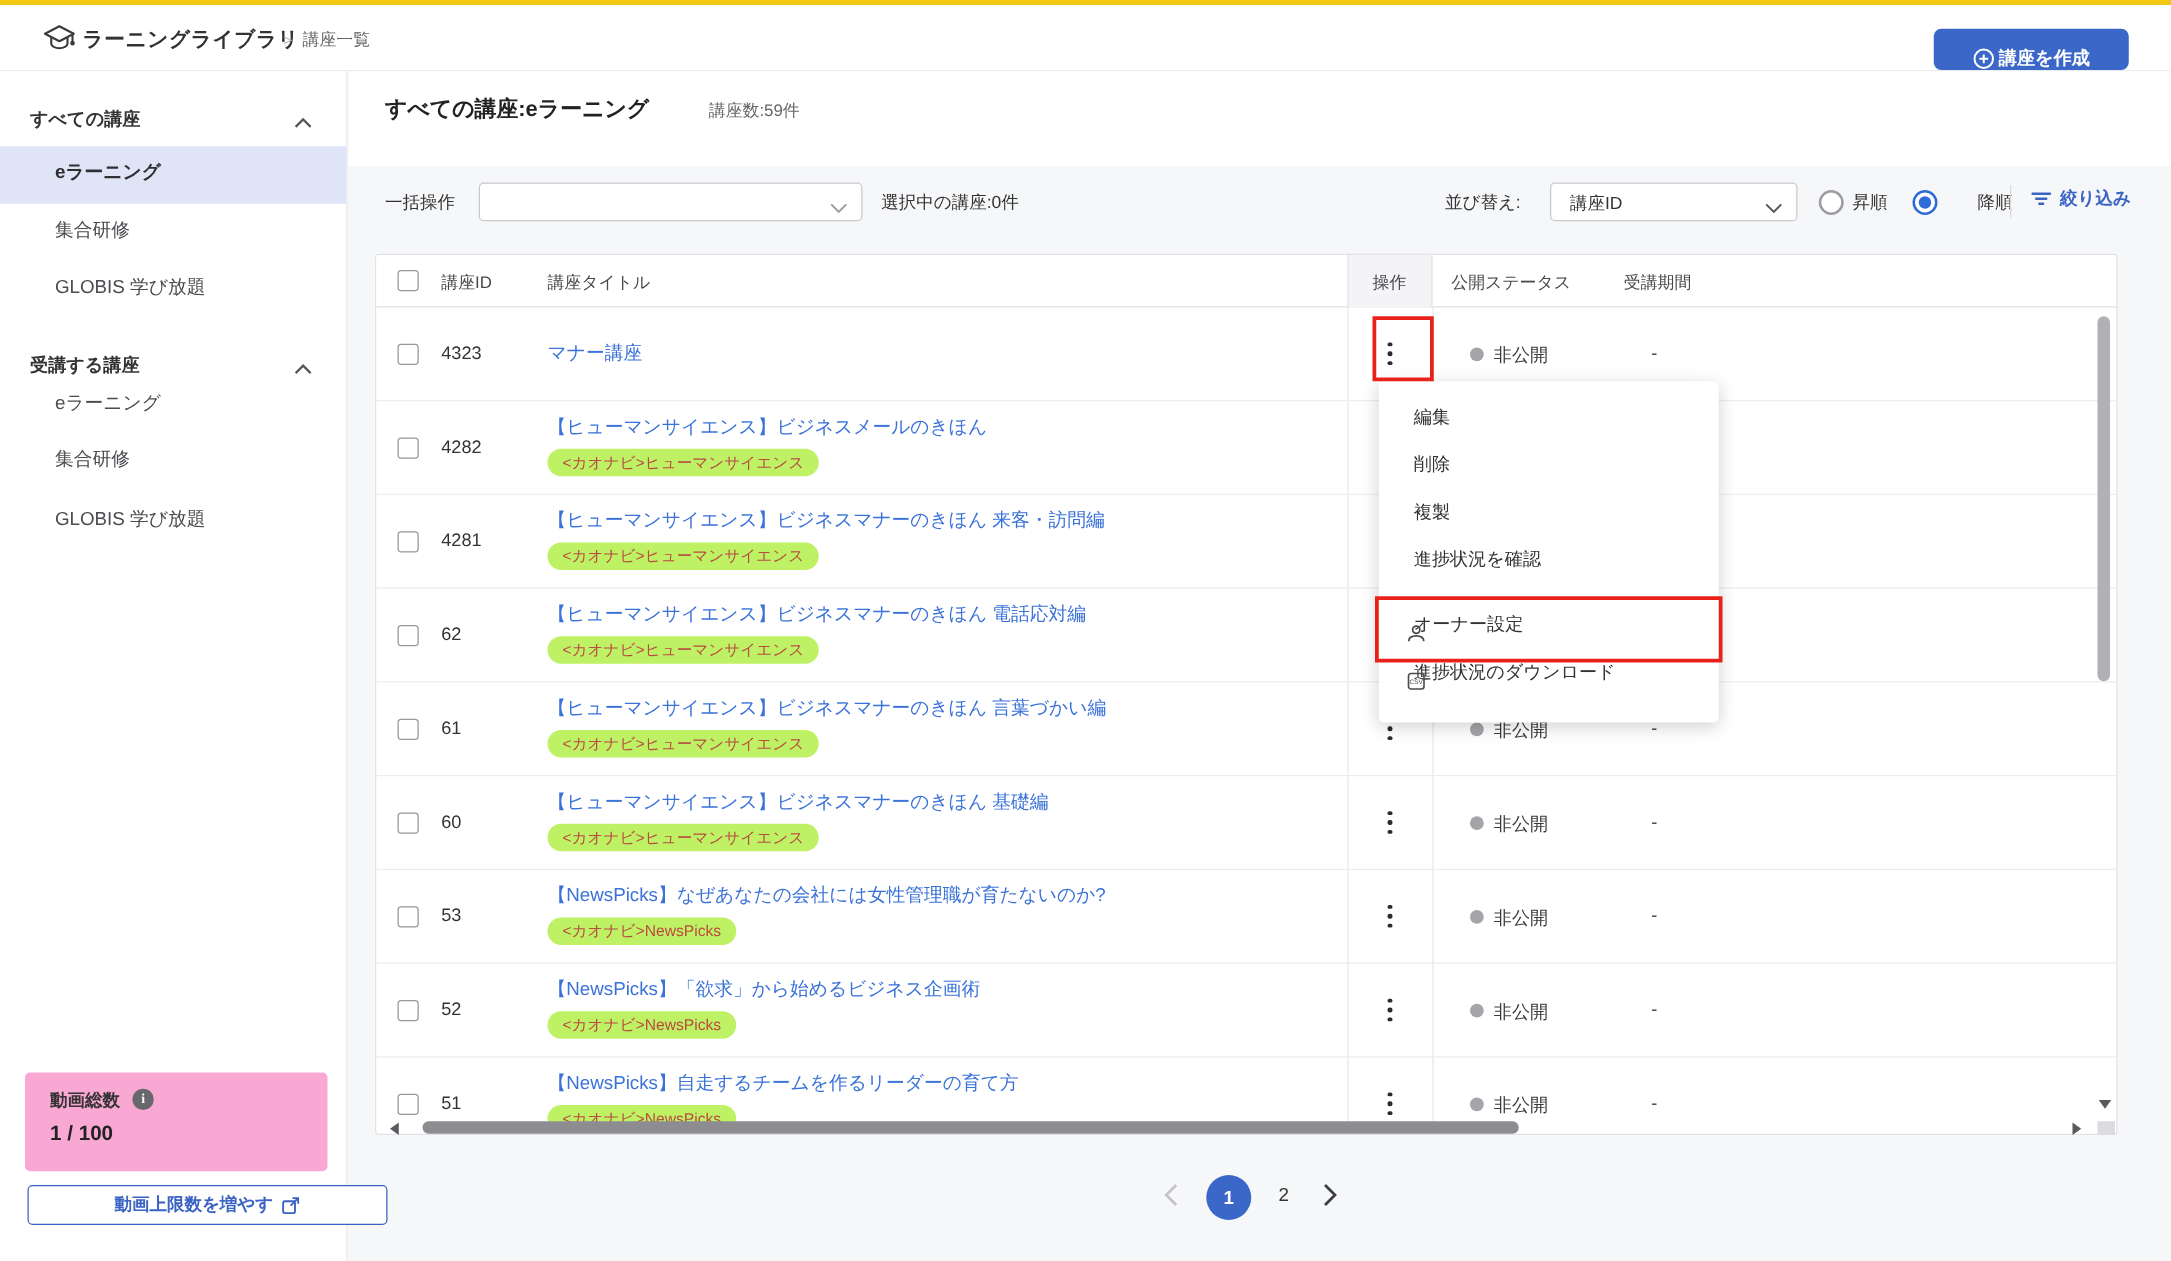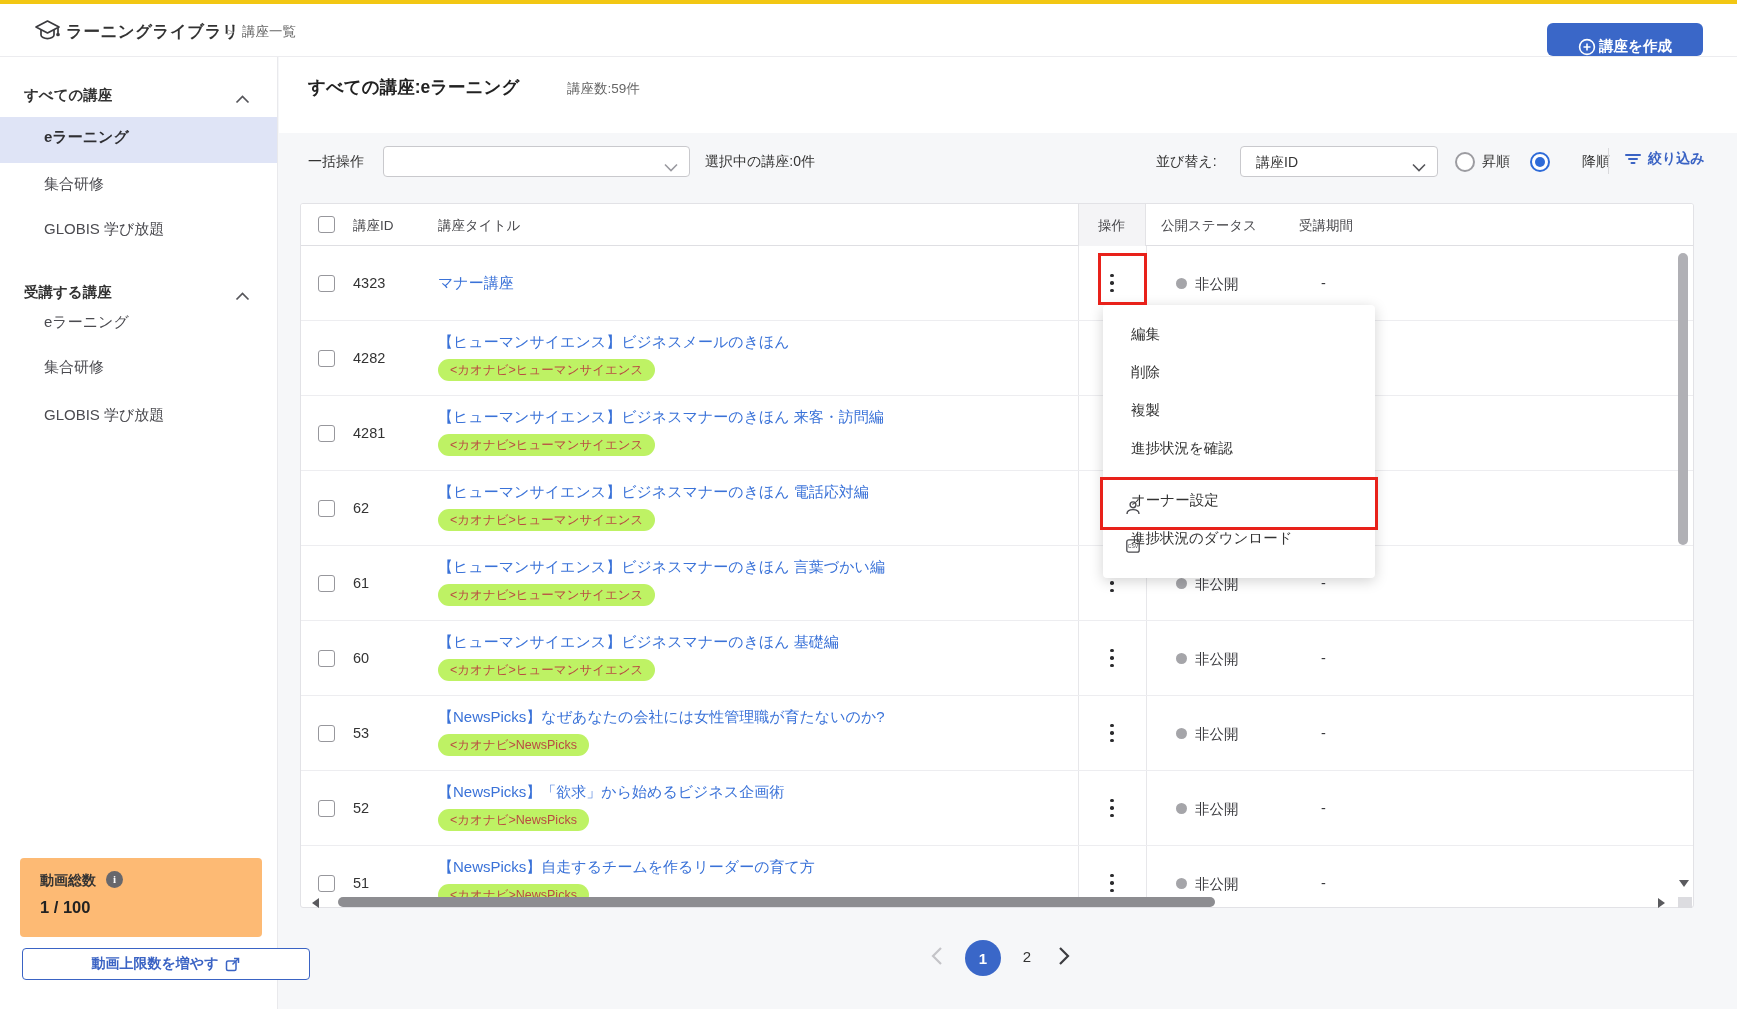--- a/index.html
+++ b/index.html
@@ -15,21 +15,21 @@
   .crumb-cur { position:absolute; left:242px; top:19px; color:#666; font-size:13.5px; }
   .create-btn { position:absolute; left:1547px; top:19px; width:156px; height:33px; background:#3a67c8; border:none; border-radius:6px; color:#fff; font-size:14.5px; font-weight:bold; cursor:pointer; display:flex; align-items:flex-end; justify-content:center; gap:3px; font-family:inherit; }
 
   
   .sidebar { position:absolute; top:57px; left:0; width:278px; height:952px; background:#fff; border-right:1px solid #e9e9ec; }
   .side-sec { position:absolute; left:24px; width:230px; height:24px; font-size:14.5px; font-weight:bold; color:#333; cursor:pointer; }
   .side-sec .chev { position:absolute; right:4px; top:5px; }
   .side-item { position:absolute; left:44px; width:210px; height:24px; font-size:15px; color:#4b4b50; cursor:pointer; }
   .side-sel-bg { position:absolute; left:0; top:60px; width:277px; height:46px; background:#dfe4f6; }
   .side-item.sel { font-weight:bold; color:#2f2f33; }
-  .video-panel { position:absolute; left:20px; top:801px; width:242px; height:79px; background:#fdba74; border-radius:4px; }
+  .video-panel { position:absolute; left:20px; top:801px; width:242px; height:79px; background:#f9a8d4; border-radius:4px; }
   .vp-label { position:absolute; left:20px; top:14px; font-size:14px; font-weight:bold; color:#333; }
   .vp-info { position:absolute; left:86px; top:13px; width:17px; height:17px; border-radius:50%; background:#67676c; color:#fff; font-size:11px; font-weight:bold; text-align:center; line-height:17px; font-family:"Liberation Serif", serif; cursor:pointer; }
   .vp-value { position:absolute; left:20px; top:40px; font-size:16.5px; font-weight:bold; color:#222; }
   .vp-btn { position:absolute; left:22px; top:891px; width:288px; height:32px; background:#fff; border:1px solid #3a63c4; border-radius:4px; color:#3a63c4; font-size:14px; font-weight:bold; cursor:pointer; display:flex; align-items:center; justify-content:center; gap:7px; font-family:inherit; }
 
   
   .title-strip { position:absolute; left:279px; top:57px; width:1458px; height:76px; background:#fff; }
   .page-title { position:absolute; left:308px; top:75px; font-size:17.5px; font-weight:bold; color:#222; }
   .page-count { position:absolute; left:567px; top:80px; font-size:13.5px; color:#666; }
 

